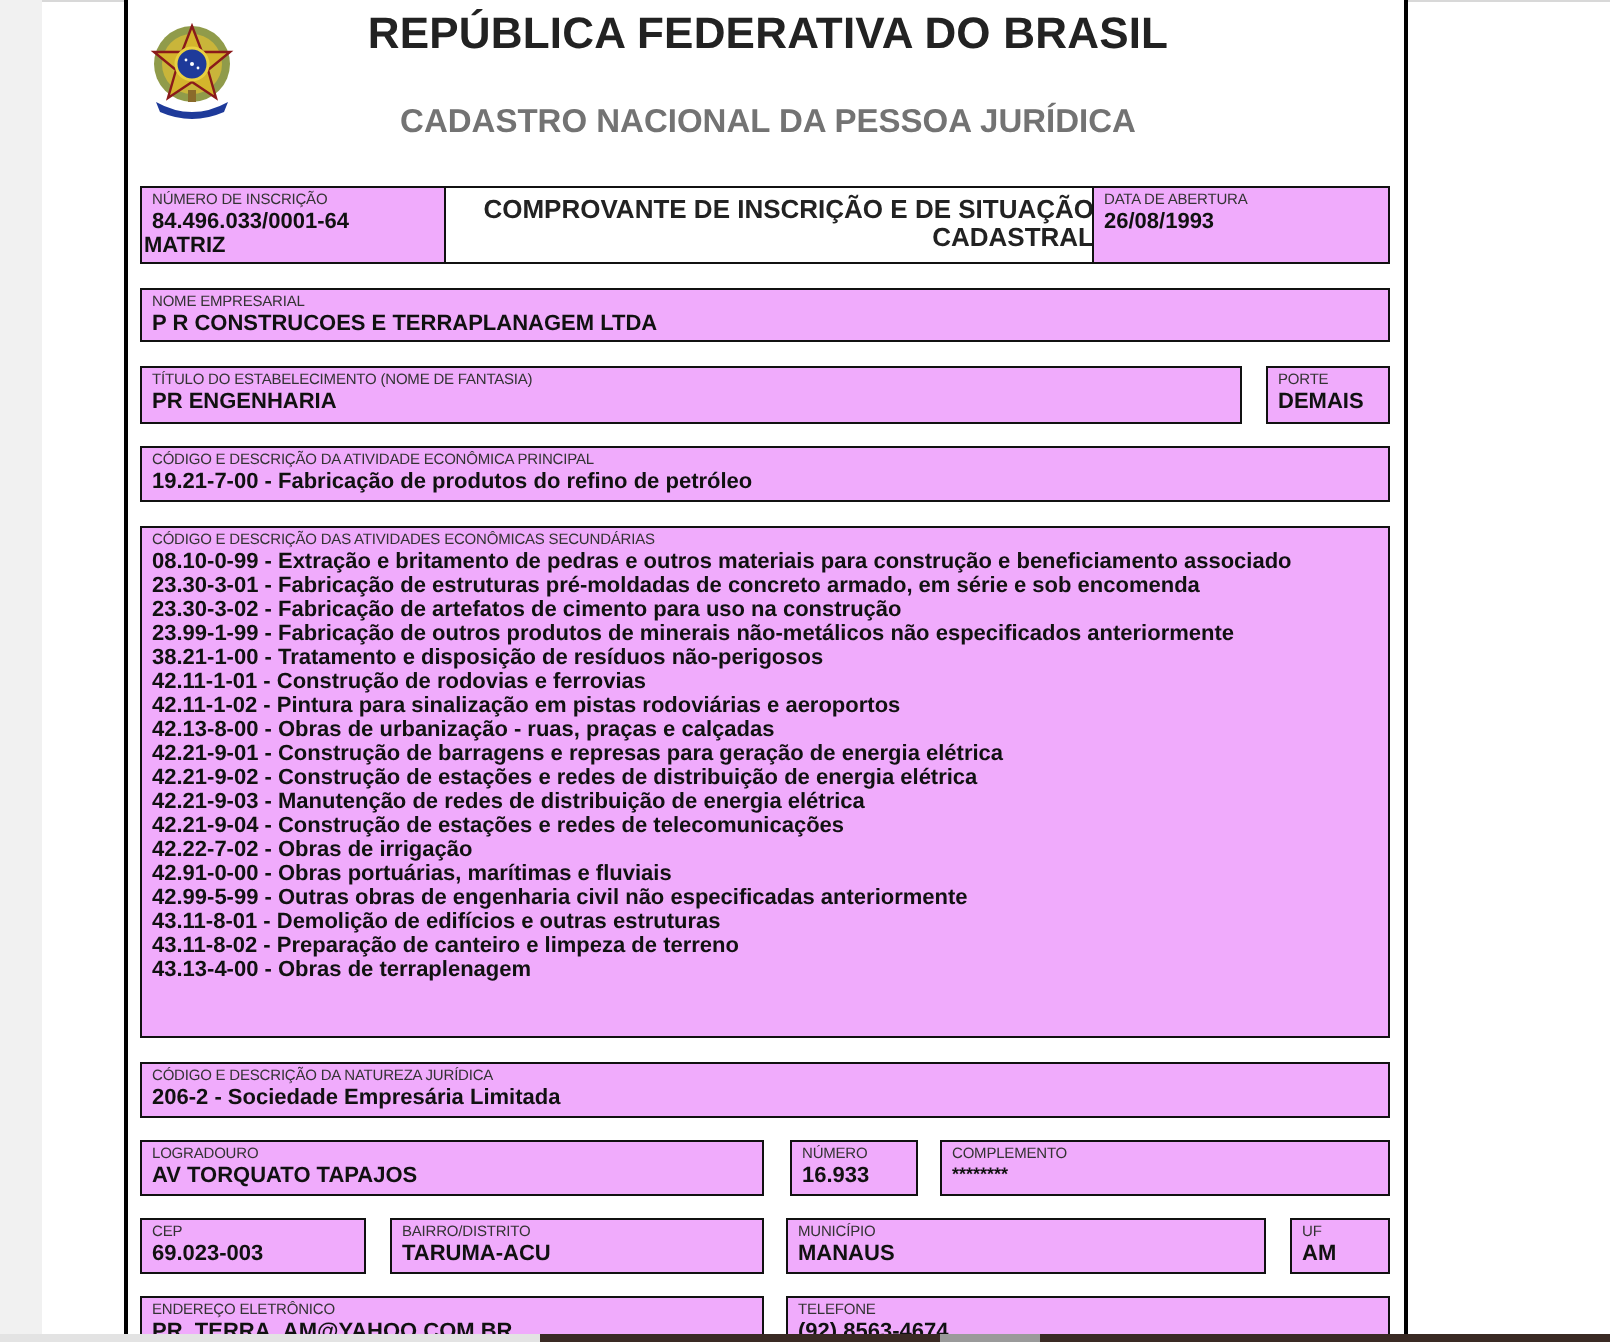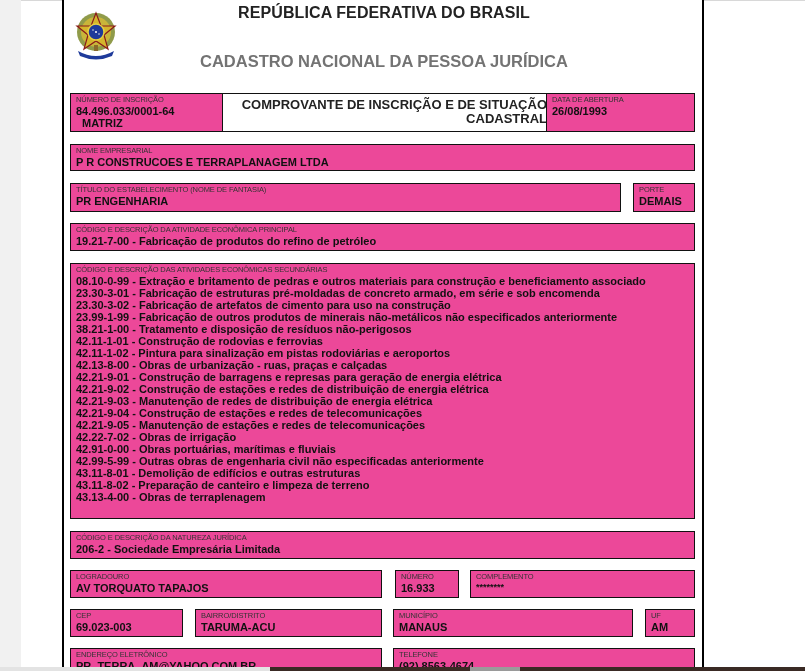--- a/index.html
+++ b/index.html
@@ -6,27 +6,27 @@
     html, body { width: 805px; height: 671px; overflow: hidden; background: #ffffff; }
     body { position: relative; font-family: "Liberation Sans", sans-serif; color: #1a1a1a; }
 
     .left-gutter { position: absolute; left: 0; top: 0; width: 21px; height: 671px; background: #f1f1f1; }
     .top-line { position: absolute; left: 0; top: 0; width: 805px; height: 1px; background: #d8d8d8; }
 
     .page { position: absolute; left: 62px; top: 0; width: 642px; height: 700px; border-left: 2px solid #000; border-right: 2px solid #000; background: #fff; }
 
     .coat { position: absolute; left: 74px; top: 11px; width: 44px; height: 50px; }
 
-    .title1 { position: absolute; left: 64px; width: 640px; top: 4px; text-align: center; font-size: 16px; font-weight: bold; letter-spacing: 0.1px; color: #222; }
+    .title1 { position: absolute; left: 64px; width: 640px; top: 4px; text-align: center; font-size: 22px; font-weight: bold; letter-spacing: 0.1px; color: #222; }
     .title2 { position: absolute; left: 64px; width: 640px; top: 52px; text-align: center; font-size: 16.5px; font-weight: bold; color: #737373; }
 
-    .box { position: absolute; border: 1.5px solid #111; background: #ec4899; }
+    .box { position: absolute; border: 1.5px solid #111; background: #f0abfc; }
     .lbl { position: absolute; left: 5px; top: 1px; font-size: 7.5px; color: #333; text-transform: uppercase; white-space: nowrap; letter-spacing: -0.1px; }
     .val { position: absolute; left: 5px; top: 11px; font-size: 11px; font-weight: bold; color: #111; white-space: nowrap; }
-    .val2 { position: absolute; left: 11px; top: 23px; font-size: 11px; font-weight: bold; color: #111; white-space: nowrap; }
+    .val2 { position: absolute; left: 1px; top: 23px; font-size: 11px; font-weight: bold; color: #111; white-space: nowrap; }
 
     .comprovante { position: absolute; left: 222px; top: 93px; width: 325px; height: 39px; border-top: 1.5px solid #111; border-bottom: 1.5px solid #111; text-align: right; font-size: 13px; font-weight: bold; color: #222; line-height: 14px; padding-top: 4px; }
 
     .act-list { position: absolute; left: 5px; top: 11px; font-size: 11px; font-weight: bold; color: #111; line-height: 12px; }
     .act-list div { white-space: nowrap; }
 
     .asterisks { position: absolute; left: 5px; top: 11px; font-size: 9px; font-weight: bold; color: #111; }
 
     .bottom-bar { position: absolute; left: 0; top: 667px; width: 805px; height: 4px; background: #e3e3e3; }
     .bottom-bar .dark1 { position: absolute; left: 270px; top: 0; width: 200px; height: 4px; background: #3a2a24; }
@@ -99,21 +99,20 @@
     <div>23.30-3-02 - Fabricação de artefatos de cimento para uso na construção</div>
     <div>23.99-1-99 - Fabricação de outros produtos de minerais não-metálicos não especificados anteriormente</div>
     <div>38.21-1-00 - Tratamento e disposição de resíduos não-perigosos</div>
     <div>42.11-1-01 - Construção de rodovias e ferrovias</div>
     <div>42.11-1-02 - Pintura para sinalização em pistas rodoviárias e aeroportos</div>
     <div>42.13-8-00 - Obras de urbanização - ruas, praças e calçadas</div>
     <div>42.21-9-01 - Construção de barragens e represas para geração de energia elétrica</div>
     <div>42.21-9-02 - Construção de estações e redes de distribuição de energia elétrica</div>
     <div>42.21-9-03 - Manutenção de redes de distribuição de energia elétrica</div>
     <div>42.21-9-04 - Construção de estações e redes de telecomunicações</div>
-    <div>42.21-9-05 - Manutenção de estações e redes de telecomunicações</div>
     <div>42.22-7-02 - Obras de irrigação</div>
     <div>42.91-0-00 - Obras portuárias, marítimas e fluviais</div>
     <div>42.99-5-99 - Outras obras de engenharia civil não especificadas anteriormente</div>
     <div>43.11-8-01 - Demolição de edifícios e outras estruturas</div>
     <div>43.11-8-02 - Preparação de canteiro e limpeza de terreno</div>
     <div>43.13-4-00 - Obras de terraplenagem</div>
   </div>
 </div>
 
 <div class="box" style="left:70px; top:531px; width:625px; height:28px;">

